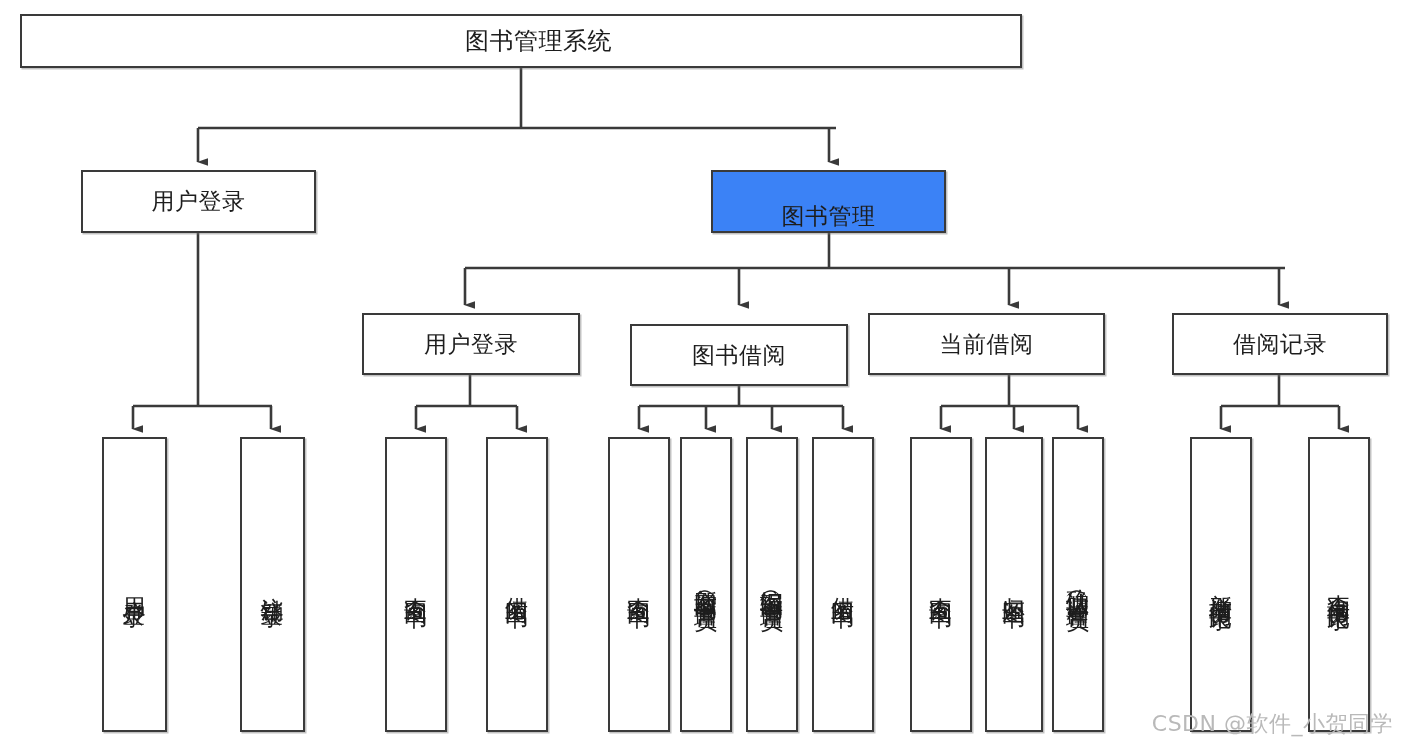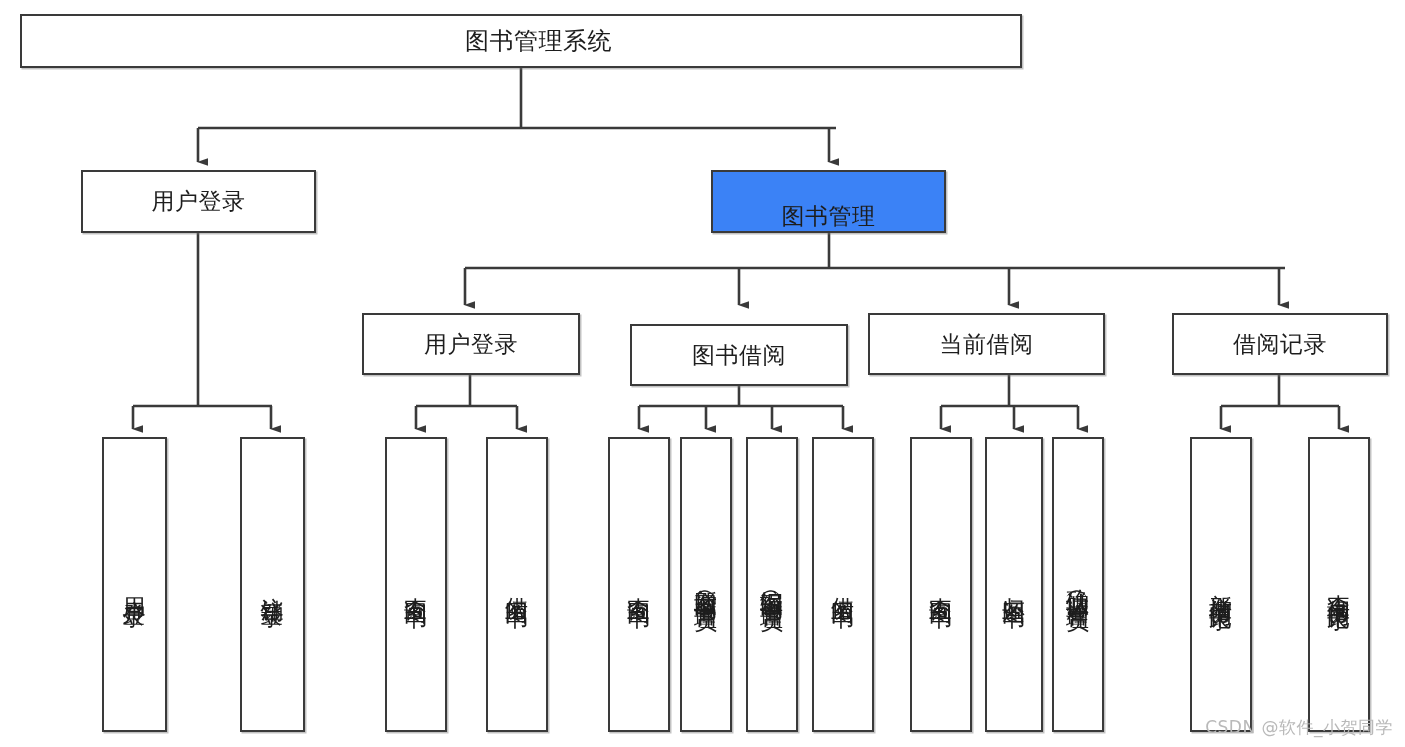--- a/index.html
+++ b/index.html
@@ -58,21 +58,21 @@
     font-size: 23px;
     letter-spacing: 3px;
     line-height: 1.05;
     white-space: nowrap;
     text-align: center;
   }
   #watermark {
     position: absolute;
     right: 12px;
     bottom: 8px;
-    font-size: 17px;
+    font-size: 22px;
     color: #b9b9b9;
     letter-spacing: 0.5px;
     white-space: nowrap;
     font-family: "DejaVu Sans", "Liberation Sans", sans-serif;
   }
 </style>
 </head>
 <body>
 
 <div id="diagram-root">

